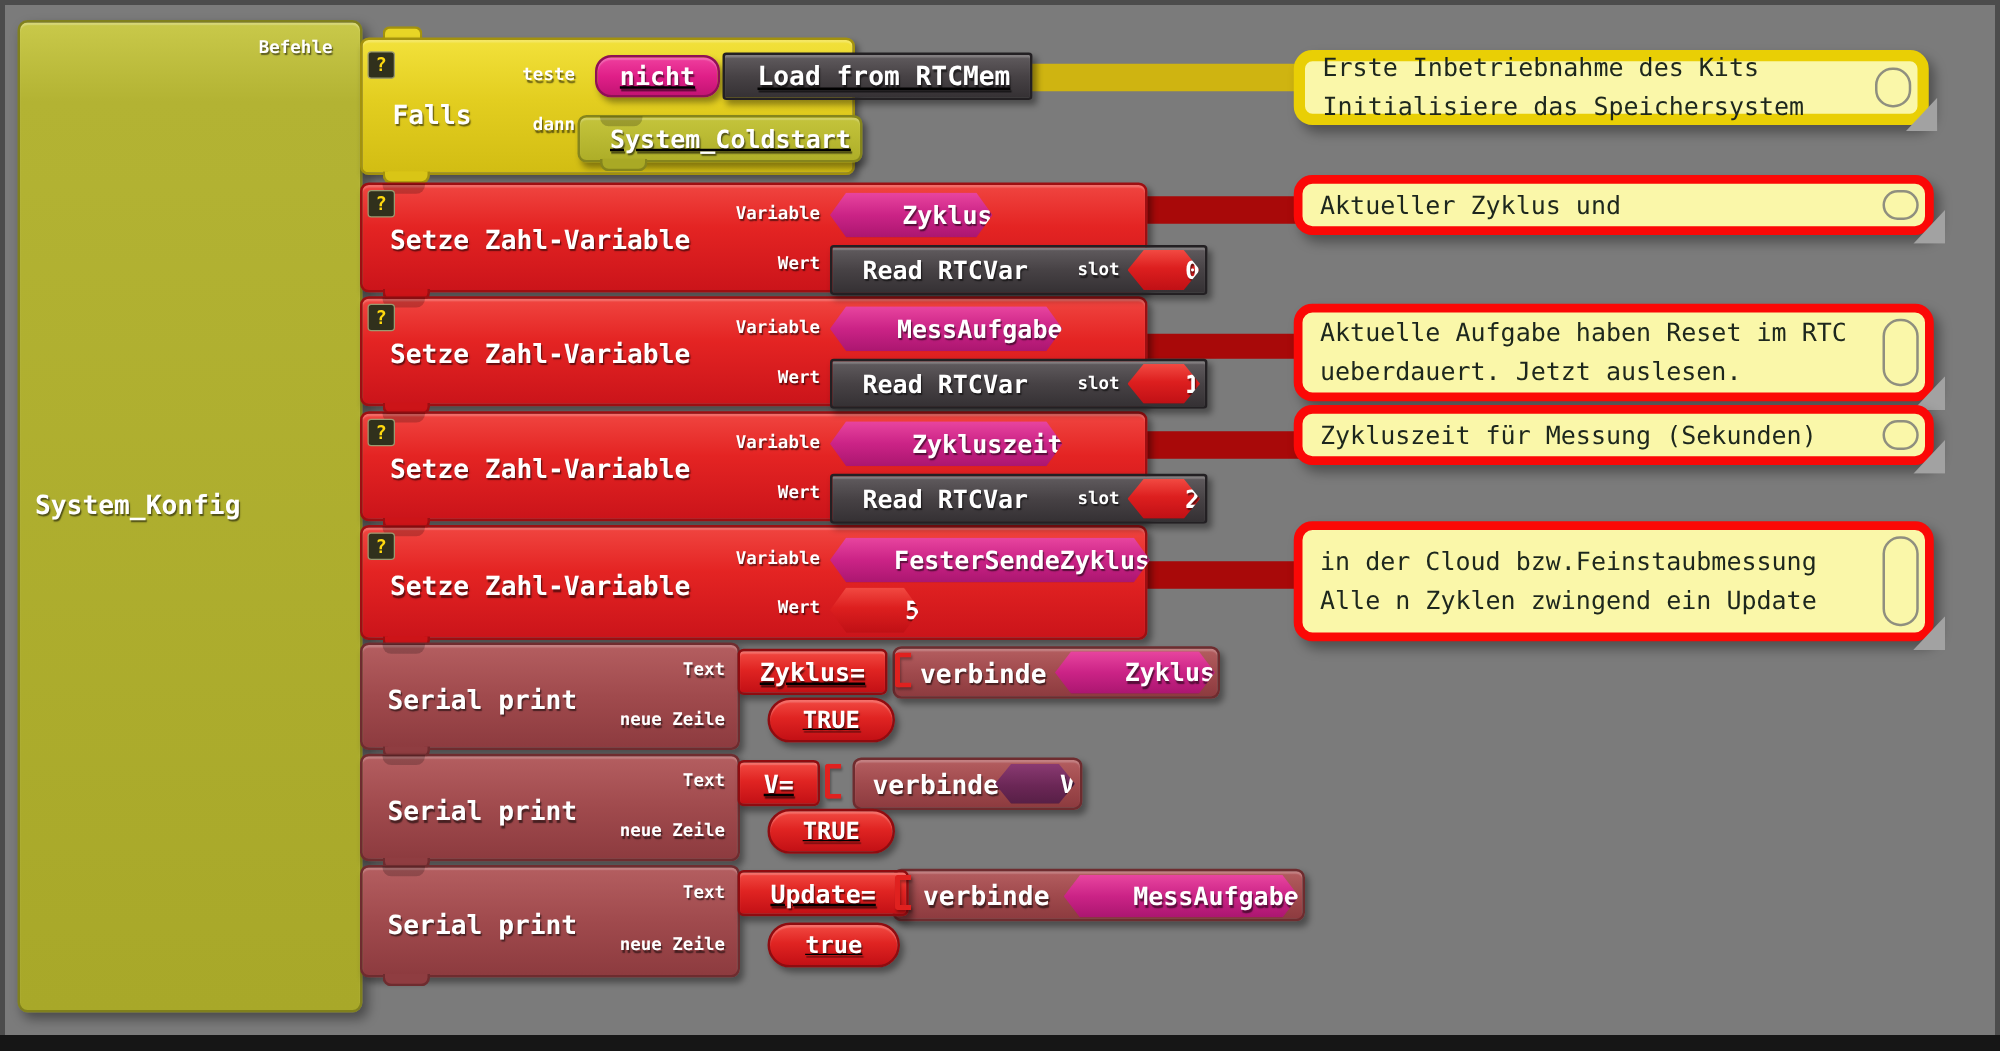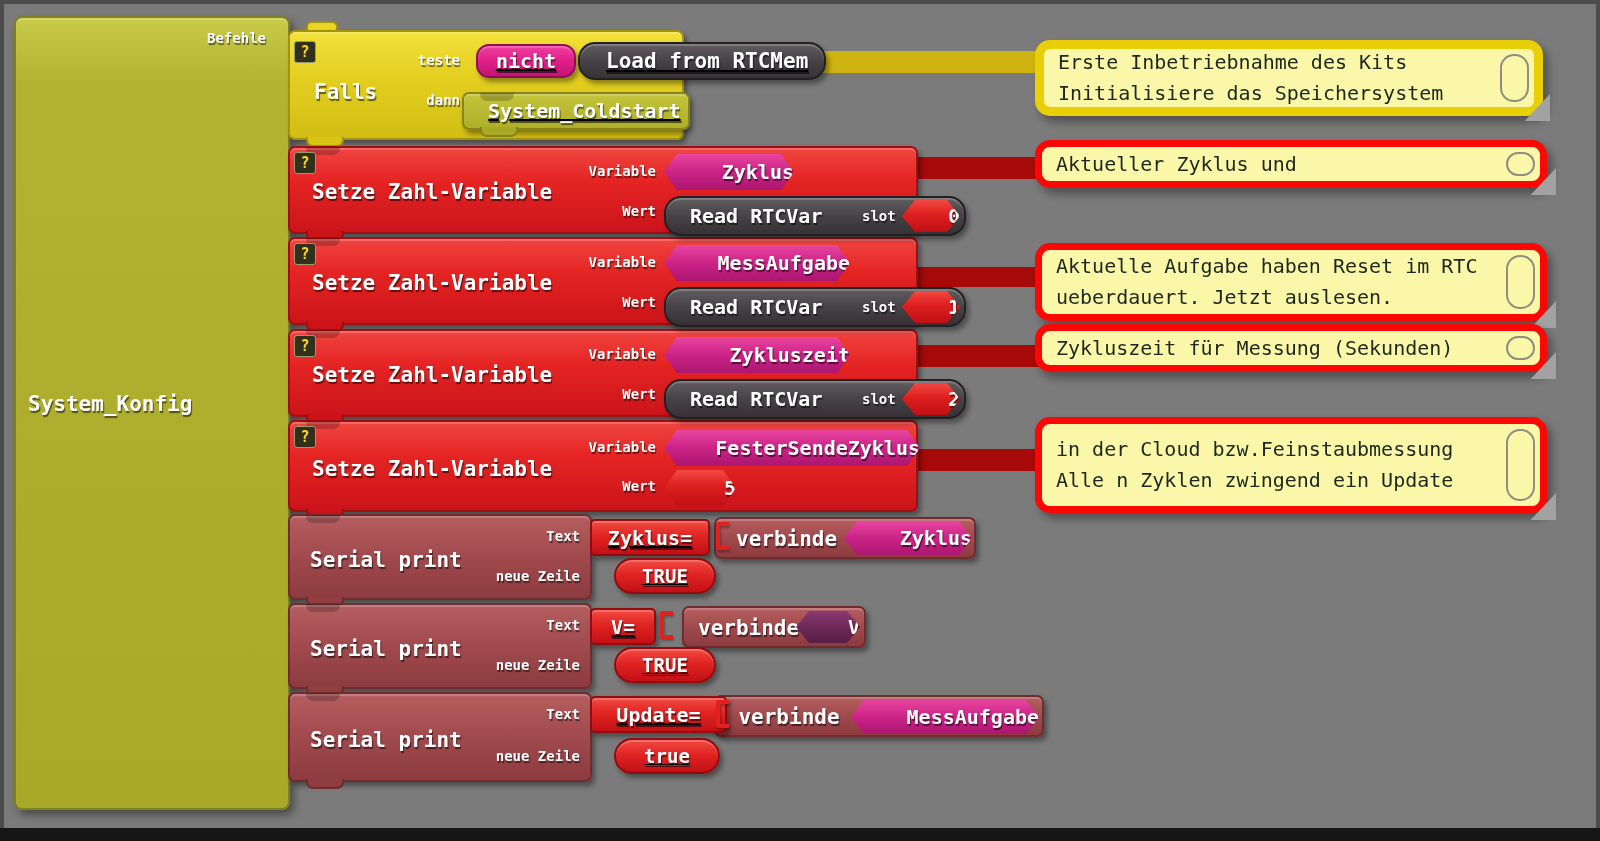--- a/index.html
+++ b/index.html
@@ -22,21 +22,21 @@
          border-radius:8px;box-shadow:4px 5px 9px rgba(0,0,0,.4), inset 0 2px 1px rgba(255,255,255,.25);}
   .yellowblk{--bump:#d9c516;--bumpb:#a3920e;background:linear-gradient(180deg,#f2e13a,#e3ce20 45%,#d2bd13);
              border:2px solid #a3920e;border-radius:7px;}
   .oliveblk{--bump:#a9a925;--bumpb:#85851c;background:linear-gradient(180deg,#c4c43c,#aeae28);
             border:2px solid #85851c;border-radius:7px;}
   .redblk{--bump:#cc1418;--bumpb:#9c0f12;background:linear-gradient(180deg,#f04540,#e42423 40%,#cb141a);
           border:2px solid #9c0f12;border-radius:7px;}
   .maroonblk{--bump:#8f3d41;--bumpb:#6e2c2f;background:linear-gradient(180deg,#b45e60,#a04a4d 50%,#8d3b3f);
              border:2px solid #6e2c2f;border-radius:7px;}
   .darkblk{background:linear-gradient(180deg,#615c5f,#474245 50%,#353134);border:2px solid #232023;
-           border-radius:17px;}
+           border-radius:3px;}
   .pillblk{background:linear-gradient(180deg,#f24a42,#e02422 45%,#c31015);border:2px solid #8f0c10;
            border-radius:18px;display:flex;align-items:center;justify-content:center;margin-left:24px;}
   .strblk{background:linear-gradient(180deg,#f24a42,#e02422 45%,#c31015);border:2px solid #8f0c10;
           border-radius:5px;display:flex;align-items:center;justify-content:center;}
   .nichtblk{background:linear-gradient(180deg,#ef3f9e,#e01f88 50%,#c41474);border:2px solid #8f0f56;
             border-radius:13px;display:flex;align-items:center;justify-content:center;}
   .tabup{position:absolute;width:32px;height:10px;background:#e8d526;border:2px solid #a3920e;
          border-bottom:none;border-radius:6px 6px 0 0;z-index:2;box-sizing:border-box;}
 
   .hex{position:absolute;display:flex;align-items:center;justify-content:flex-end;
@@ -211,21 +211,21 @@
     <span class="lbl lg vlbl" style="left:20px;right:200px">verbinde</span>
     <div class="hex magenta" style="right:3px;top:3px;width:188px;height:34px">
       <span class="hextxt">MessAufgabe</span>
     </div>
   </div>
   <div class="bracket" style="left:716px;top:700px"></div>
   <div class="blk pillblk shadow" style="left:590px;top:738px;width:106px;height:36px;z-index:4">
     <span class="hextxt" style="font-size:19px">true</span>
   </div>
 
-  <div class="comment cb-y" style="left:1035px;top:40px;width:508px;height:76px">
+  <div class="comment cb-y" style="left:1035px;top:40px;width:508px;height:60px">
     <div class="cline">Erste Inbetriebnahme des Kits</div>
     <div class="cline">Initialisiere das Speichersystem</div>
     <div class="pill"></div>
     <div class="fold"></div>
   </div>
   <div class="comment cb-r" style="left:1035px;top:140px;width:512px;height:48px">
     <div class="cline">Aktueller Zyklus und</div>
     <div class="pill"></div>
     <div class="fold"></div>
   </div>

